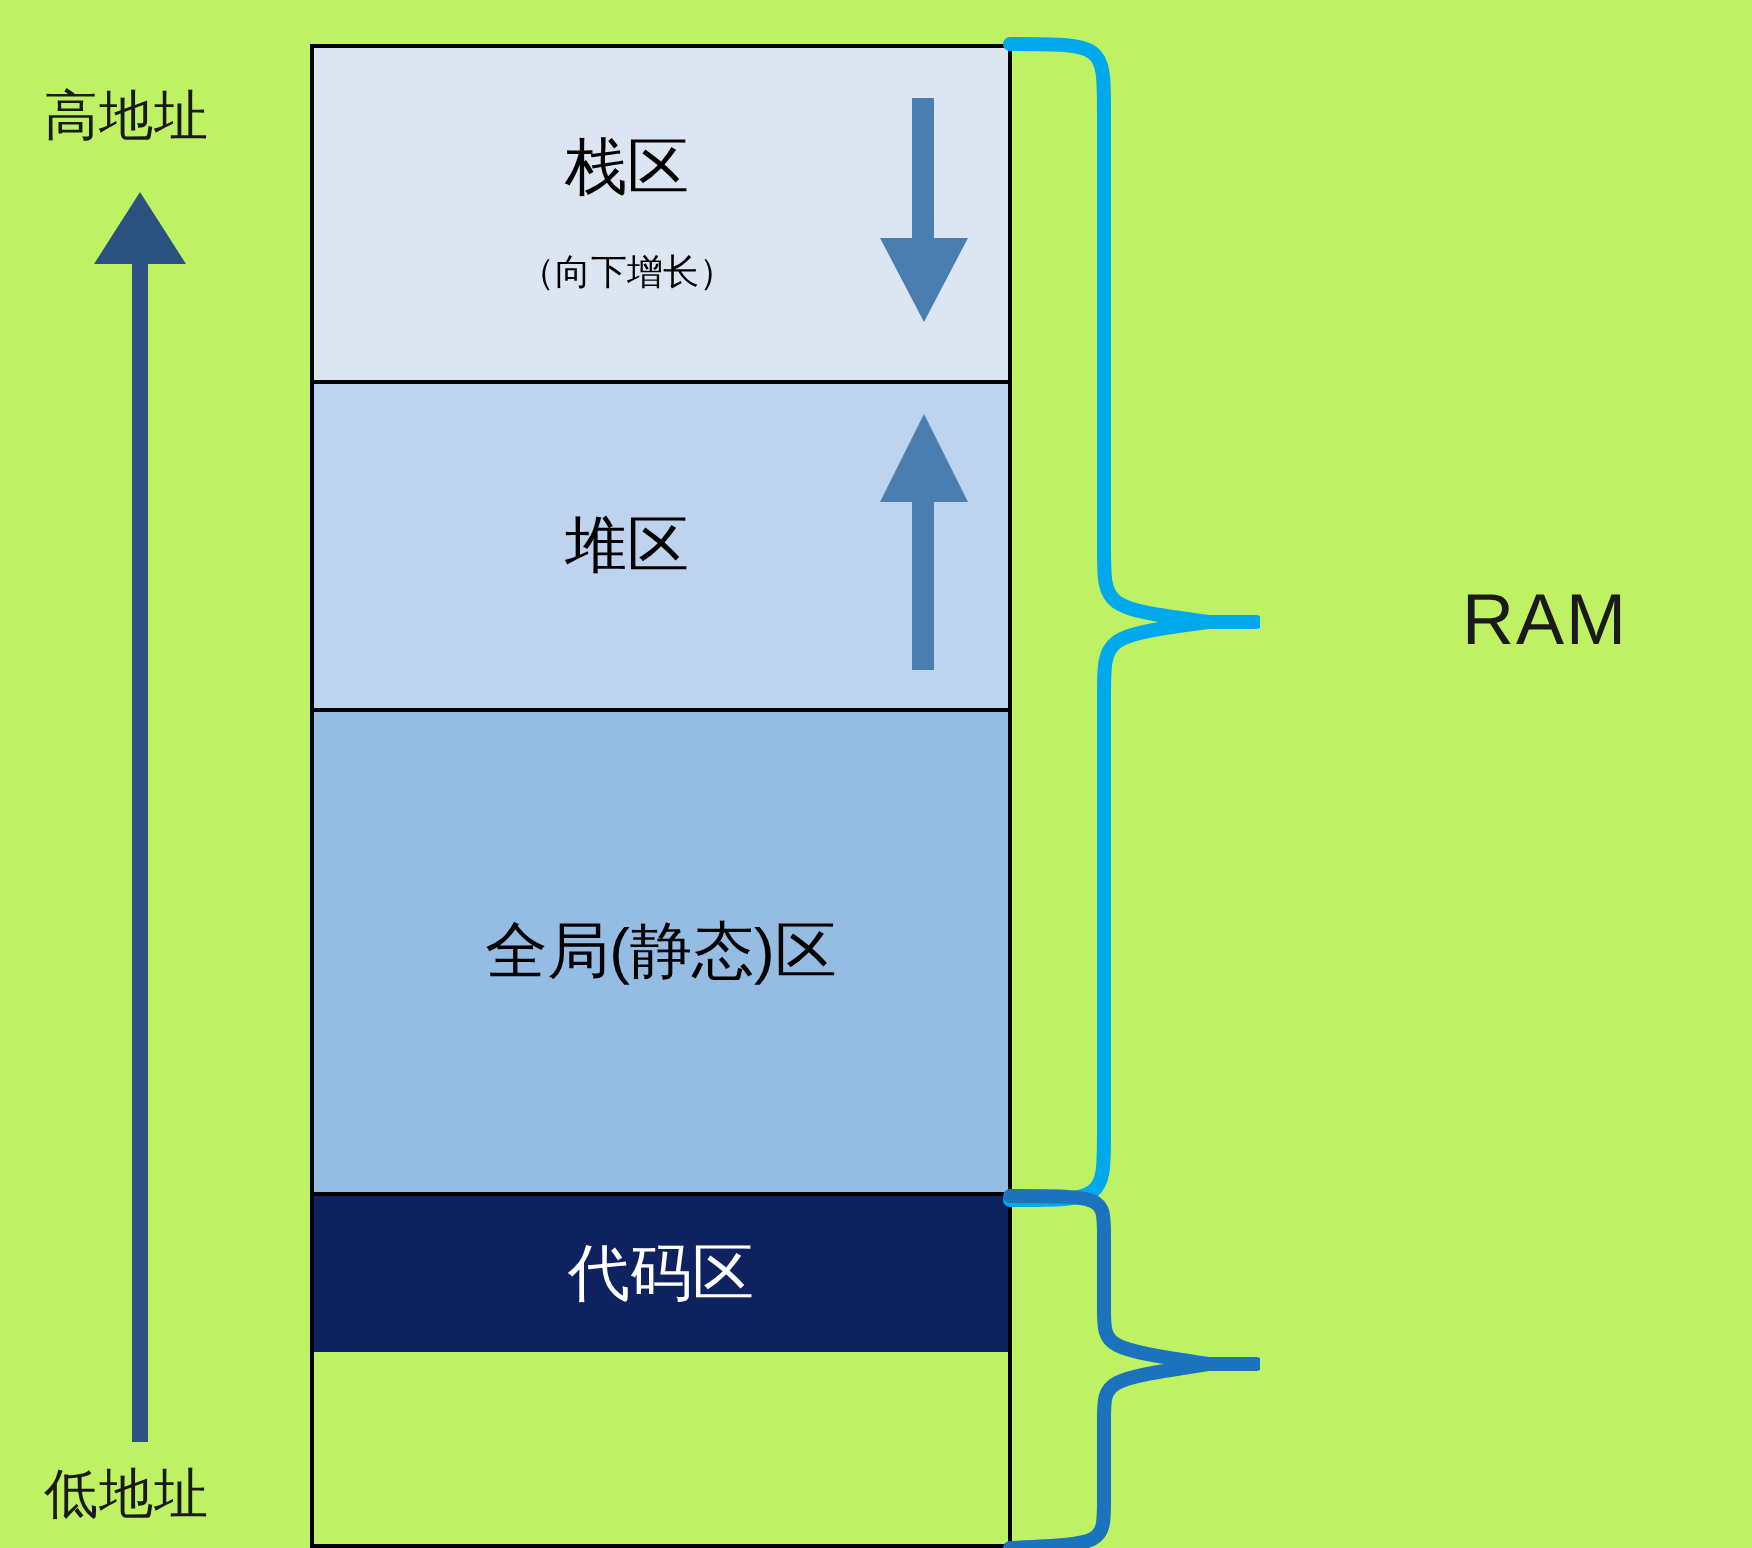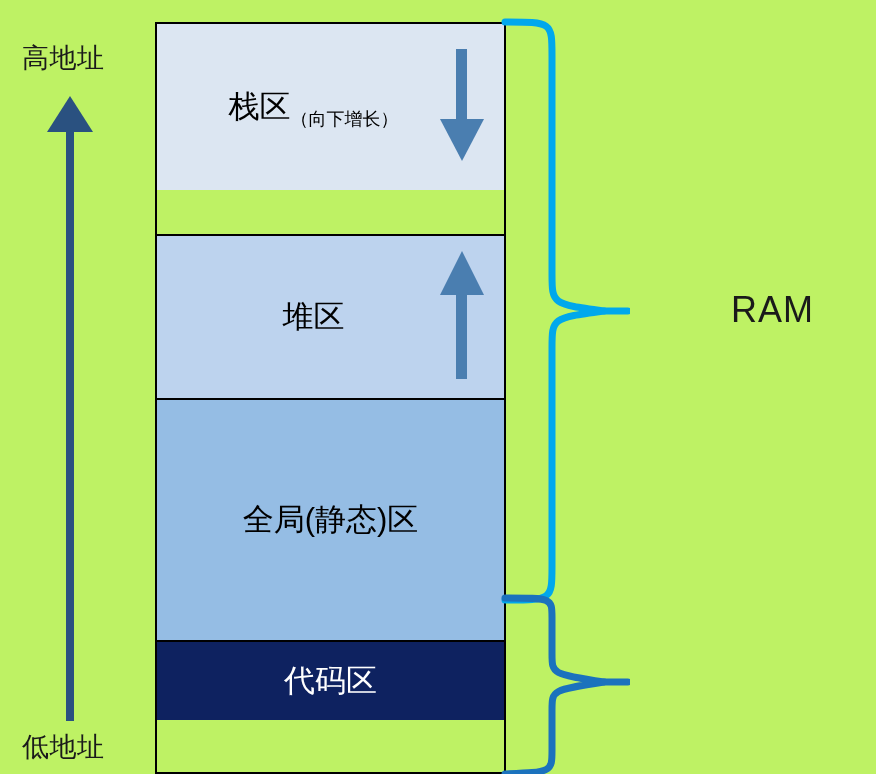--- a/index.html
+++ b/index.html
@@ -77,35 +77,35 @@
     color: #000000;
     font-family: "Liberation Sans", "DejaVu Sans", sans-serif;
     line-height: 1.1;
     white-space: nowrap;
     margin-top: 26px;
   }
   .mem-title.light, .mem-sub.light { color: #ffffff; }
 
   .mem-text-col {
     display: flex;
-    flex-direction: row;
+    flex-direction: column;
     align-items: center;
     justify-content: center;
     margin-right: 34px;
   }
 
   .growth-arrow {
     position: absolute;
     right: 18px;
     width: 46px;
   }
 
   
   #mem-block-stack  { height: 166px; }
-  #mem-block-heap   { height: 164px; margin-top: 44px; }
+  #mem-block-heap   { height: 164px; }
   #mem-block-global { height: 242px; }
   #mem-block-const  { height:  96px; }
   #mem-block-code   { height:  80px; }
 
   
   #brace-ram, #brace-rom {
     position: absolute;
     left: 500px;
   }
   #brace-ram { top: 16px;  width: 130px; height: 590px; }

